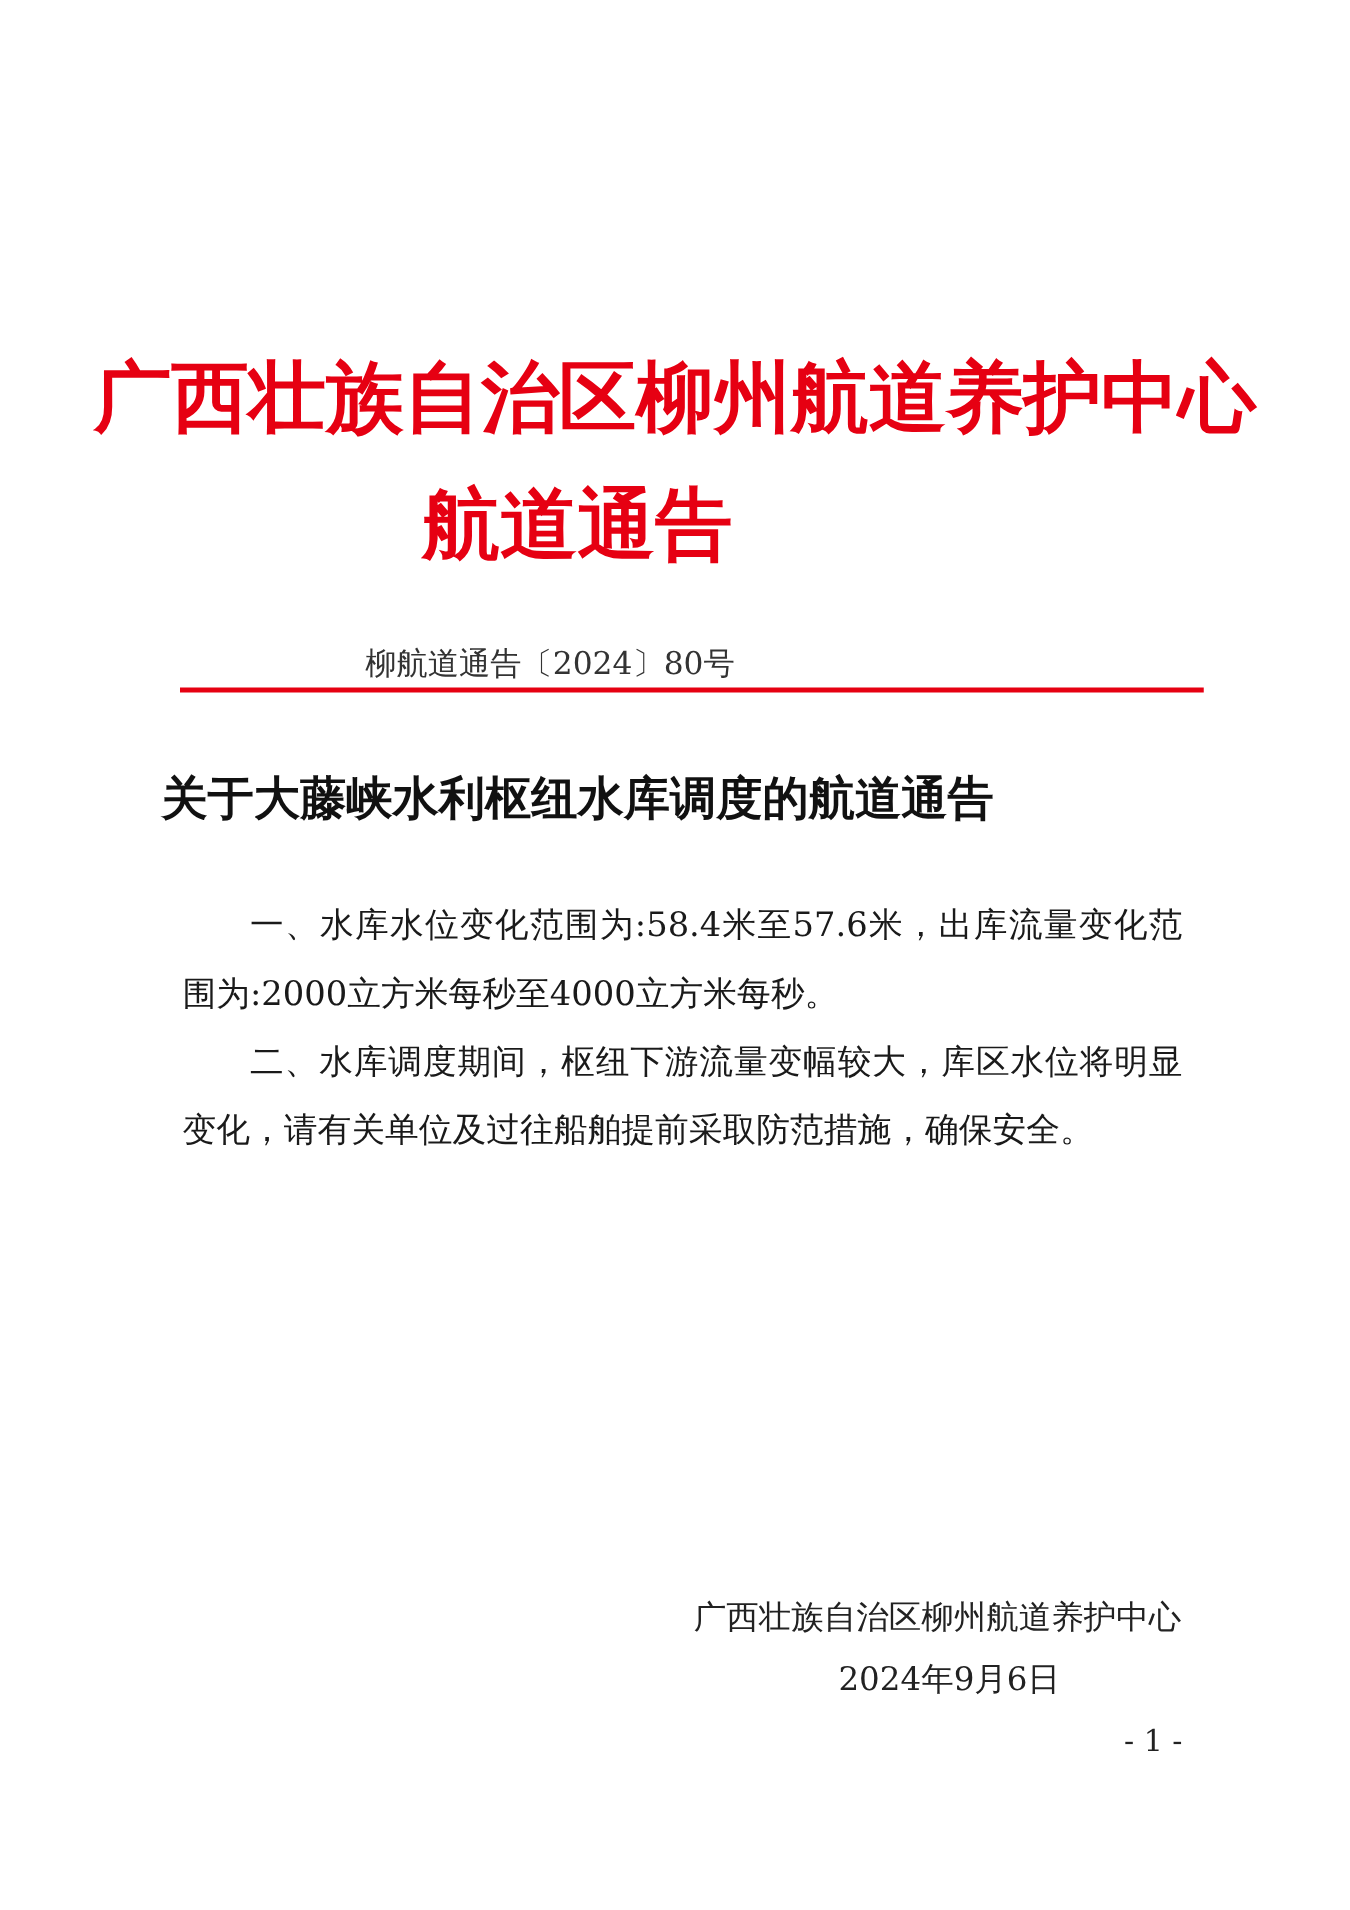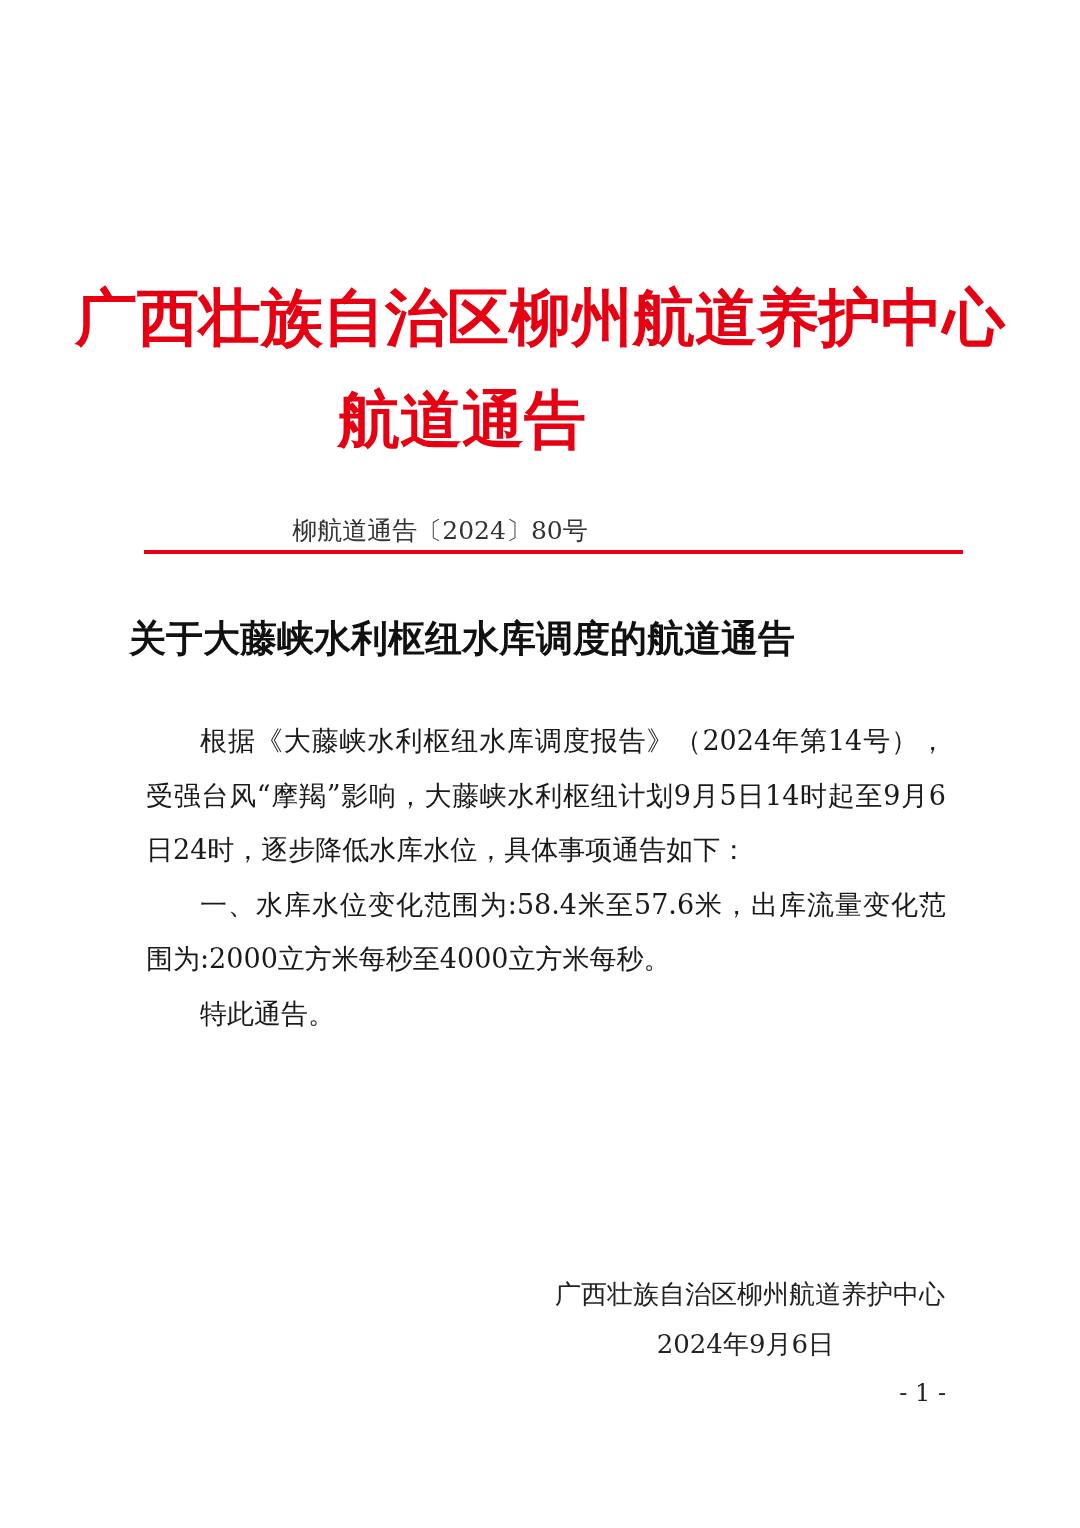--- a/index.html
+++ b/index.html
@@ -14,34 +14,33 @@
               font-family: "DejaVu Serif", "Liberation Serif", serif; font-weight: bold; }
   .doc-number { left: 0; width: 880px; text-align: center; top: 514px;
                 font-size: 25px; line-height: 34px; color: #333; }
   .red-rule { left: 144px; width: 819px; top: 550px; height: 4px; background: #e60012; }
   .notice-title { left: 0; width: 924px; text-align: center; top: 612px;
                   font-size: 37px; line-height: 52px; font-weight: bold; color: #111; }
   .body-text { left: 146px; width: 800px; top: 714px; font-size: 27px; line-height: 54.5px; color: #1a1a1a; }
   .body-text p { margin: 0; text-align: justify; text-align-last: left; }
   .indent { text-indent: 2em; }
   .signature { right: 135px; top: 1276px; font-size: 26px; line-height: 36px; text-align: right; color: #222; }
-  .sign-date { right: 246px; top: 1326px; font-size: 26px; line-height: 36px; text-align: center; color: #222; }
+  .sign-date { right: 232px; top: 1326px; font-size: 26px; line-height: 36px; text-align: center; color: #222; }
   .page-no { right: 134px; top: 1378px; font-size: 24px; line-height: 30px; color: #222; }
 </style>
 </head>
 <body>
 
 <div class="abs org-title">广西壮族自治区柳州航道养护中心</div>
 <div class="abs doc-type">航道通告</div>
 <div class="abs doc-number">柳航道通告〔2024〕80号</div>
 <div class="abs red-rule"></div>
 
 <div class="abs notice-title">关于大藤峡水利枢纽水库调度的航道通告</div>
 
 <div class="abs body-text">
-  <p class="indent">根据《大藤峡水利枢纽水库调度报告》（2024年第14号），受强台风“摩羯”影响，大藤峡水利枢纽计划9月5日14时起至9月6日24时，逐步降低水库水位，具体事项通告如下：</p>
   <p class="indent">一、水库水位变化范围为:58.4米至57.6米，出库流量变化范围为:2000立方米每秒至4000立方米每秒。</p>
-  <p class="indent">特此通告。</p>
+  <p class="indent">二、水库调度期间，枢纽下游流量变幅较大，库区水位将明显变化，请有关单位及过往船舶提前采取防范措施，确保安全。</p>
 </div>
 
 <div class="abs signature">广西壮族自治区柳州航道养护中心</div>
 <div class="abs sign-date">2024年9月6日</div>
 <div class="abs page-no">- 1 -</div>
 
 </body></html>

